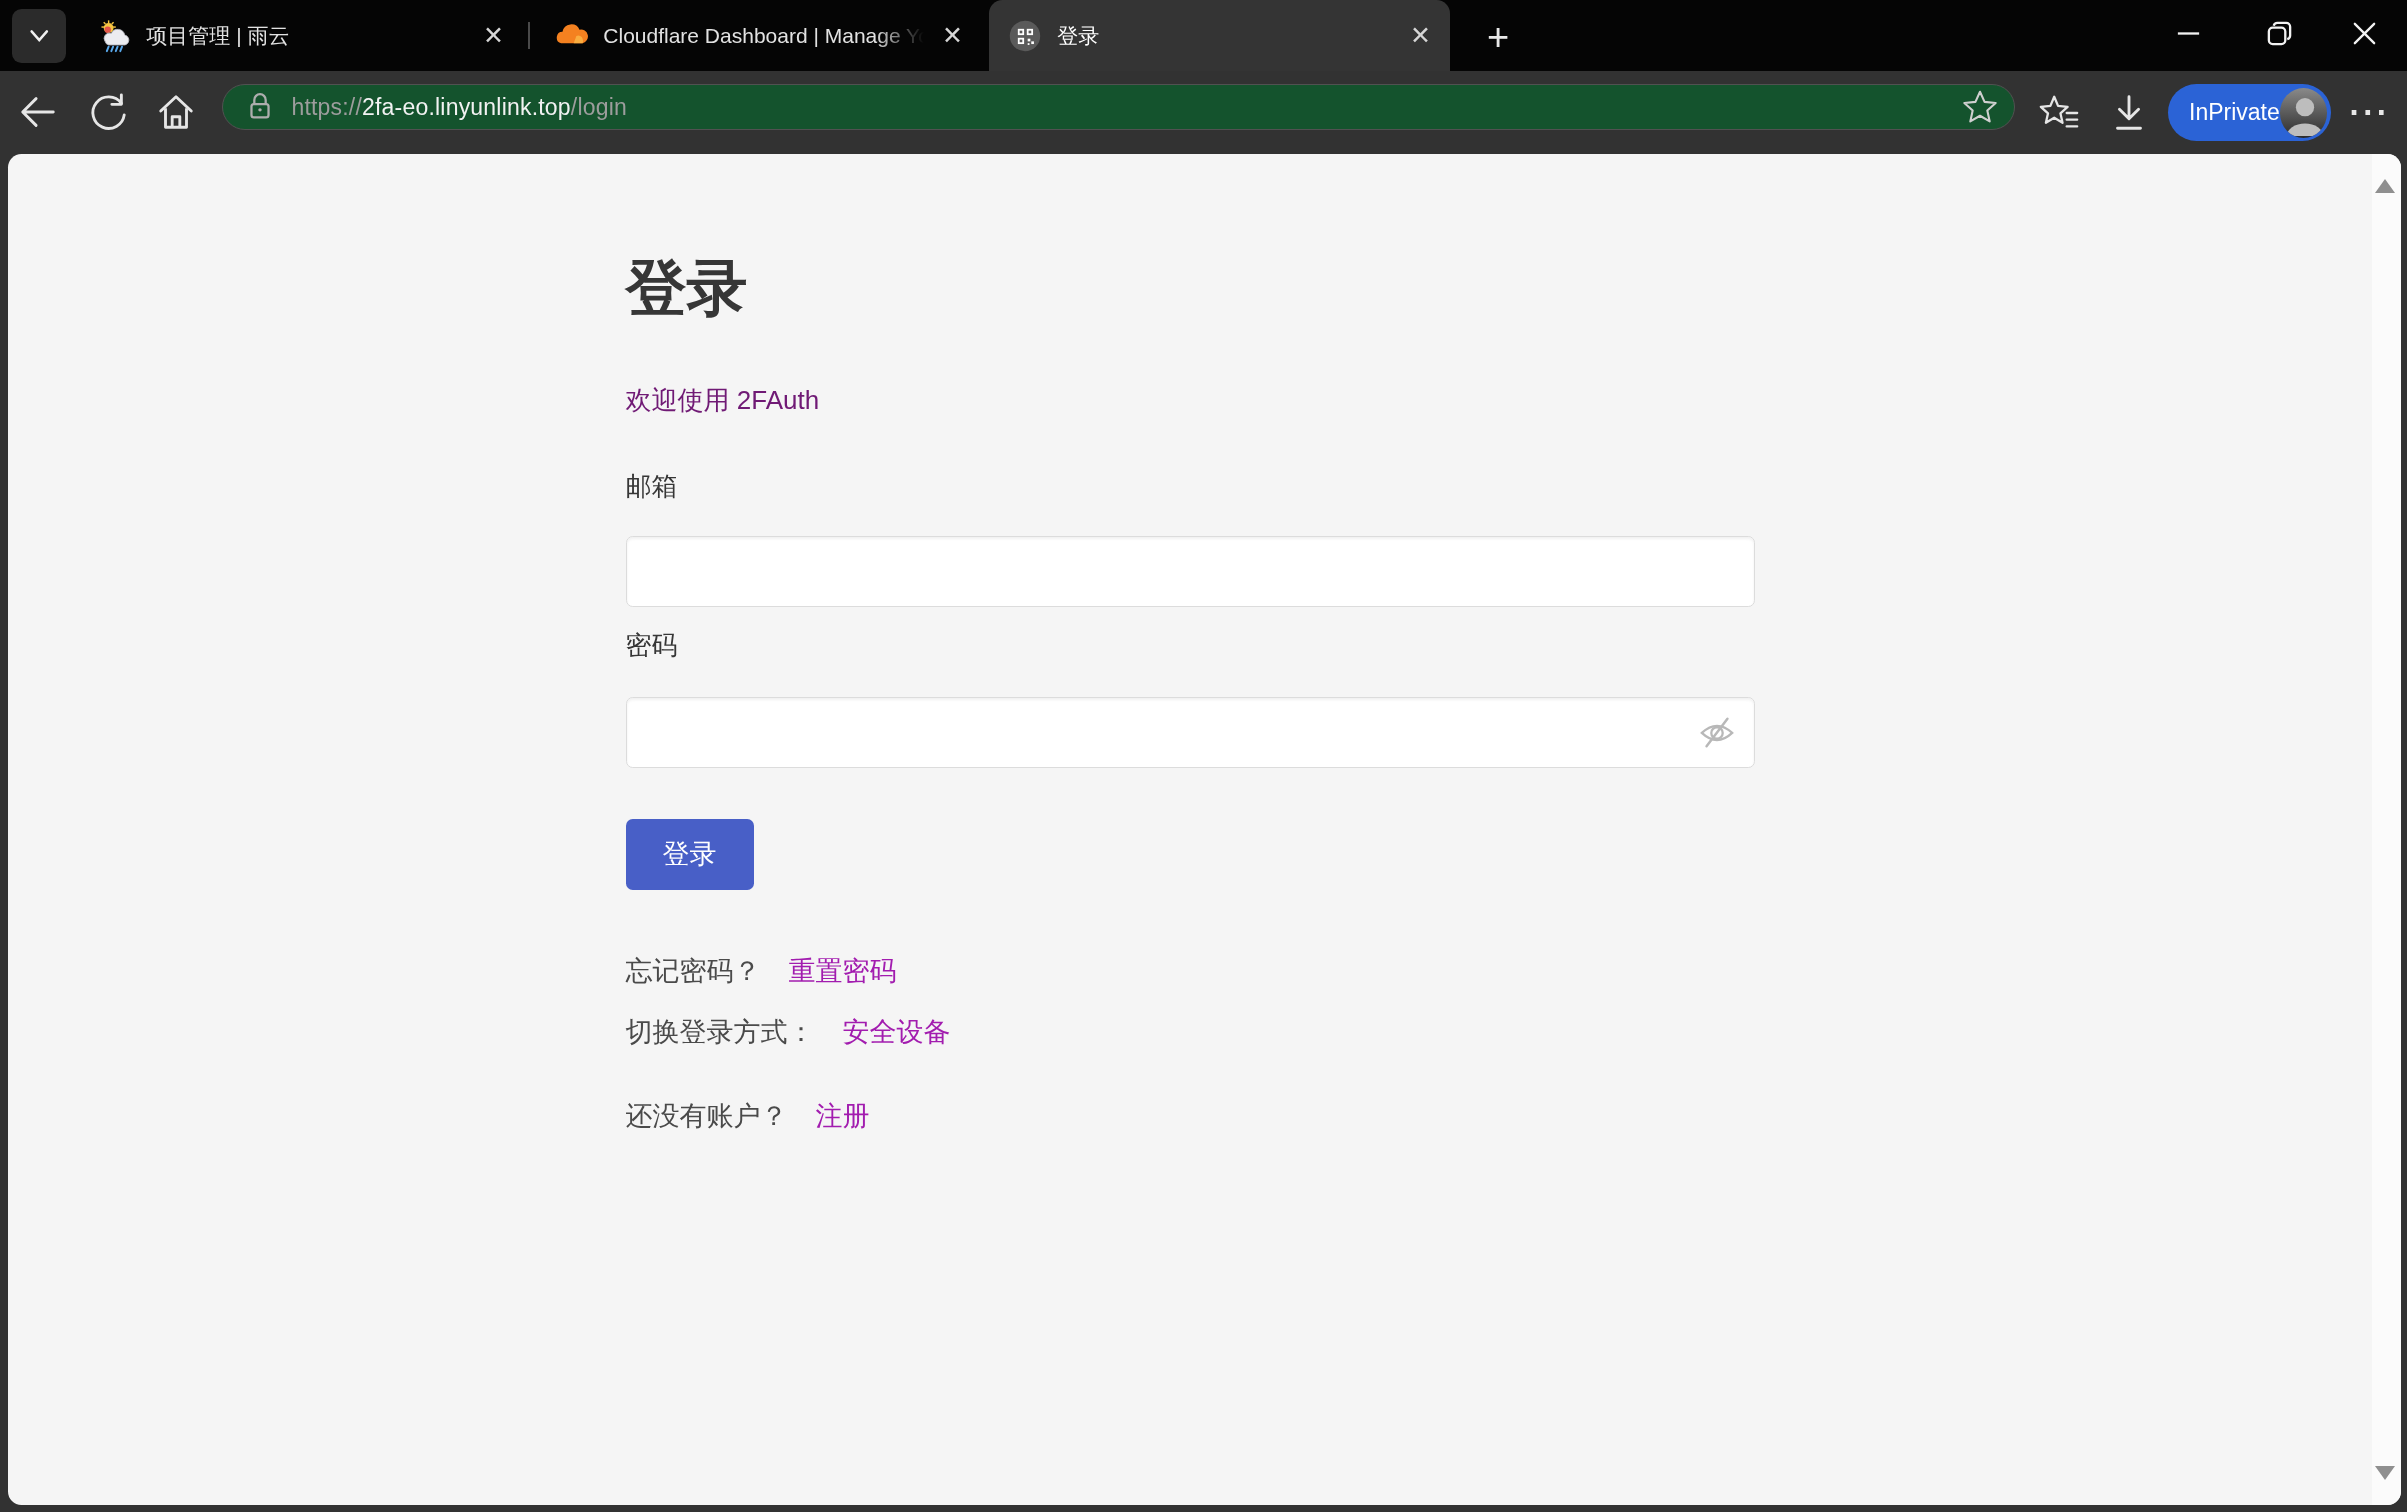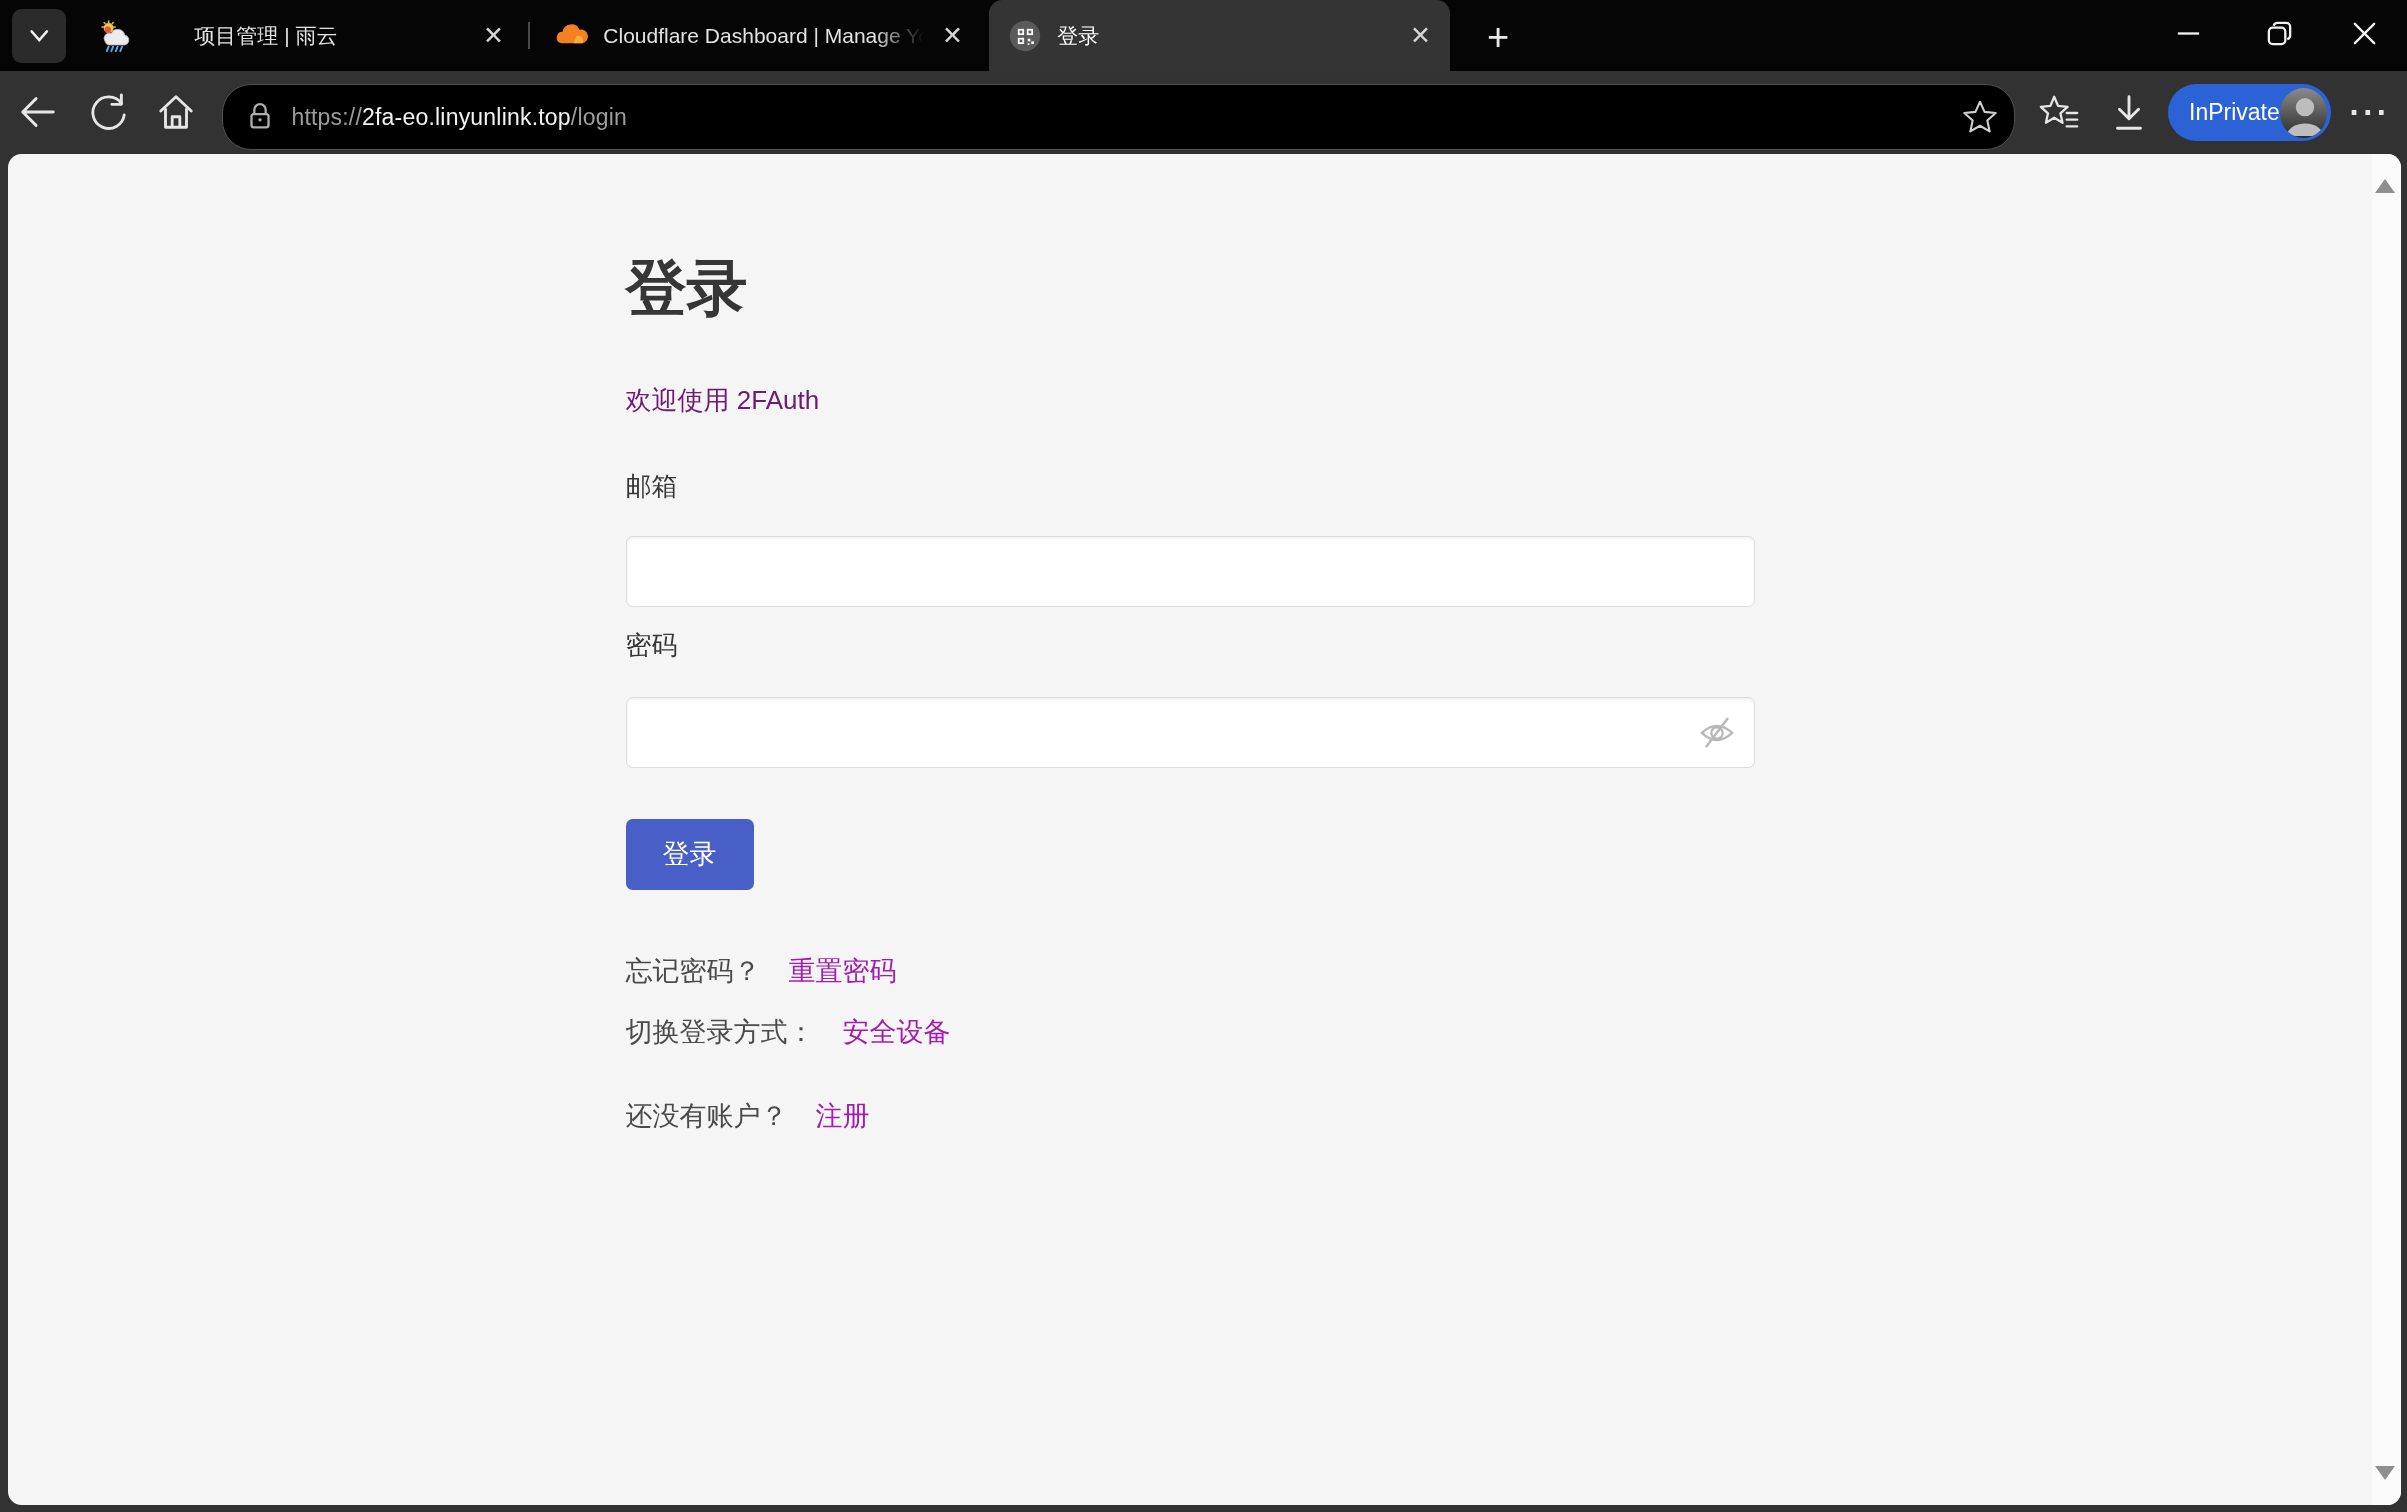--- a/index.html
+++ b/index.html
@@ -10,34 +10,34 @@
   
   #tabstrip{position:absolute;left:0;top:0;width:2408px;height:71px;background:#050505;}
   .tab-actions{left:12.4px;top:8.6px;width:54px;height:54px;background:#2b2b2b;border-radius:9.6px;
     display:flex;align-items:center;justify-content:center;}
   .tab{top:0;height:71px;display:flex;align-items:center;color:#e2e2e2;}
   .tab .fav{width:34px;height:34px;flex:0 0 34px;margin:0 15.3px 0 19px;}
   .tab .ttl{font-size:21px;white-space:nowrap;overflow:hidden;flex:1 1 auto;
     -webkit-mask-image:linear-gradient(to right,#000 82%,transparent 97%);
     mask-image:linear-gradient(to right,#000 82%,transparent 97%);}
   .tab .cls{flex:0 0 auto;font-size:25px;line-height:1;color:#d6d6d6;padding:0 19px 0 7.6px;font-weight:300;}
-  #tab-1{left:78px;width:445px;gap:48px;}
+  #tab-1{left:78px;width:445px;}
   #tab-2{left:535px;width:447px;}
   #tab-3{left:989px;width:461px;background:#343434;border-radius:13.4px 13.4px 0 0;color:#ffffff;}
   .tab-sep{left:528px;top:22px;width:1.9px;height:27px;background:#4a4a4a;}
   #new-tab{left:1477px;top:16.3px;width:42px;height:42px;display:flex;align-items:center;justify-content:center;
     color:#e8e8e8;font-size:38px;font-weight:200;line-height:1;}
   .winbtn{top:0;width:76px;height:67px;display:flex;align-items:center;justify-content:center;}
   #btn-min{left:2150px;} #btn-restore{left:2241px;} #btn-close{left:2326px;}
 
   
   #toolbar{position:absolute;left:0;top:71px;width:2408px;height:83px;background:#323232;}
   .navbtn{top:16.3px;width:50px;height:50px;display:flex;align-items:center;justify-content:center;border-radius:7.6px;}
   #nav-back{left:13.4px;} #nav-reload{left:83px;} #nav-home{left:151px;}
-  #urlbar{left:222px;top:13.4px;width:1793px;height:66px;border-radius:29px;background:#000000;
+  #urlbar{left:222px;top:13.4px;width:1793px;height:46px;border-radius:29px;background:#14532d;
     border:1.9px solid #515151;display:flex;align-items:center;box-sizing:border-box;}
   #urlbar .lock{margin:0 13.4px 0 19px;}
   #url-text{font-size:23px;white-space:nowrap;flex:1 1 auto;letter-spacing:0.2px;}
   #url-text .dim{color:#9d9d9d;} #url-text .host{color:#f2f2f2;}
   #urlbar .starbox{margin-right:15.3px;}
   .rightbtn{top:16.3px;width:52px;height:52px;display:flex;align-items:center;justify-content:center;}
   #btn-favlist{left:2033px;} #btn-download{left:2103px;} #btn-more{left:2344px;}
   #inprivate{left:2168px;top:13.4px;width:163px;height:57px;border-radius:29px;background:#2b63d6;
     display:flex;align-items:center;}
   #inprivate .lbl{color:#ffffff;font-size:23px;margin-left:21px;flex:1;}

